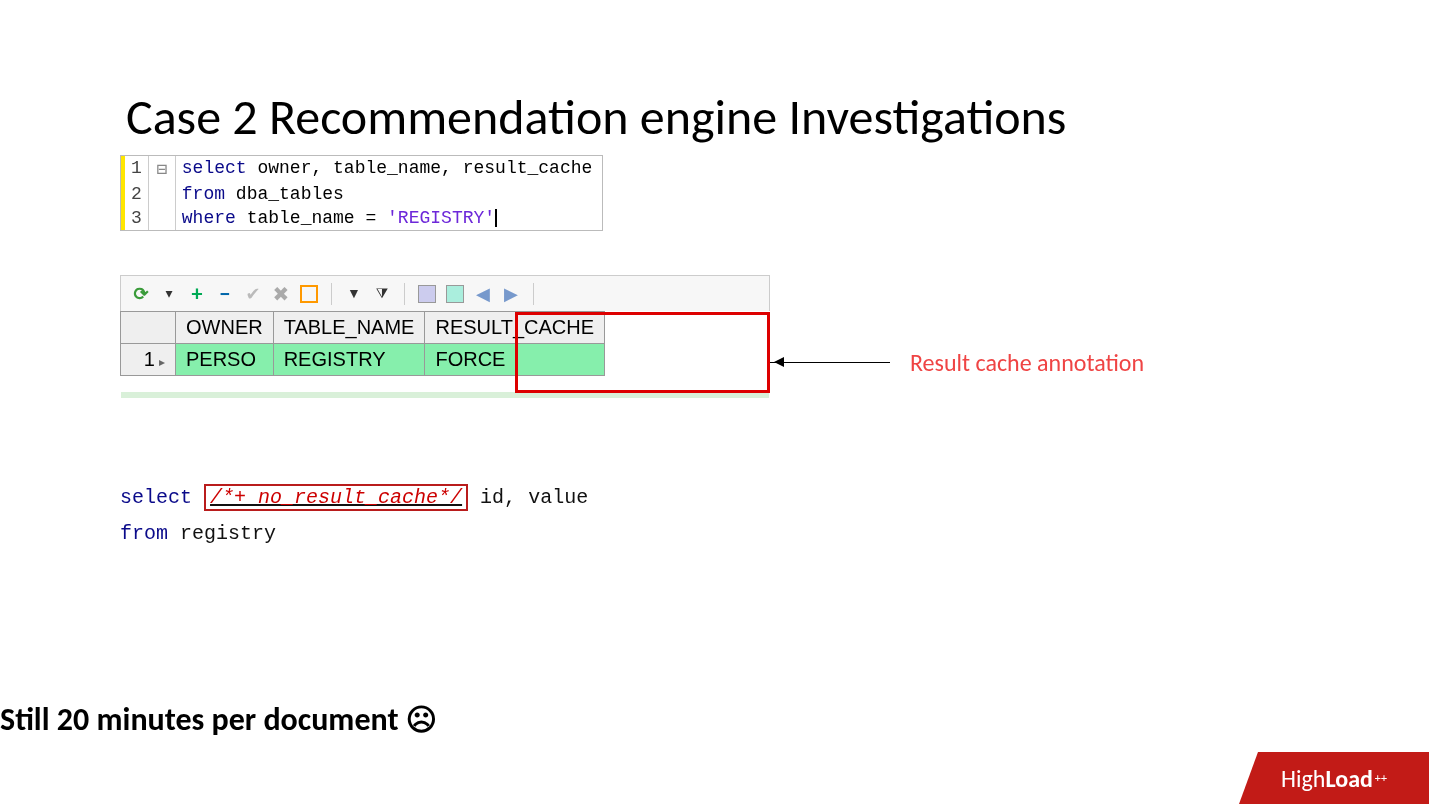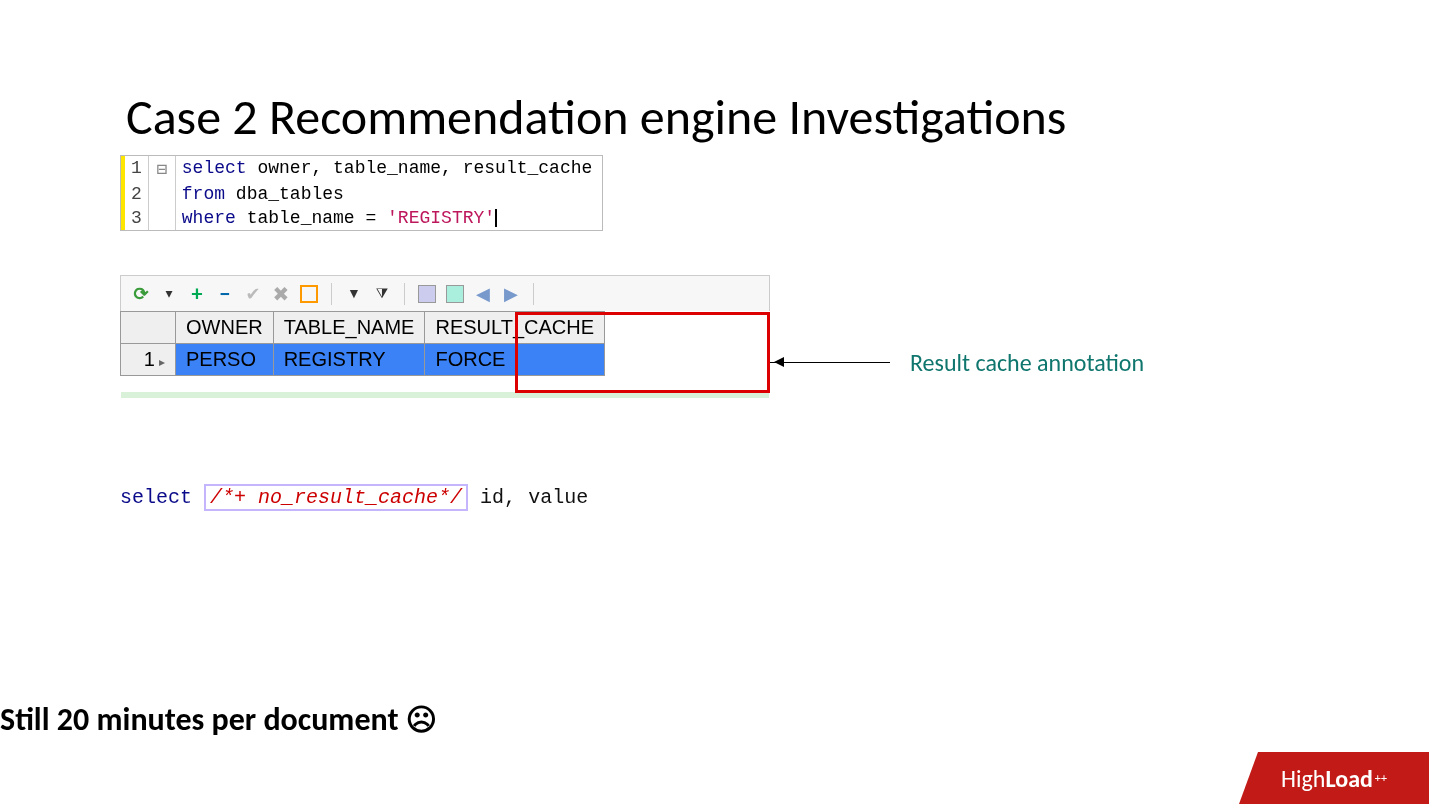--- a/index.html
+++ b/index.html
@@ -27,21 +27,21 @@
     border: 1px solid #bbb;
     background: #fff;
     font-family: "Courier New", monospace;
     font-size: 18px;
   }
   .code-editor table { border-collapse: collapse; }
   .code-editor td { padding: 2px 6px; vertical-align: top; }
   .gutter-num { text-align: right; border-right: 1px solid #ccc; color: #444; background:#fff; border-left: 4px solid #ffe600;}
   .gutter-fold { width:14px; border-right:1px solid #ccc; text-align:center; color:#888;}
   .kw { color: #0a0a8a; }
-  .str { color: #be185d; }
+  .str { color: #6d28d9; }
   .cursor { border-right:2px solid #000; display:inline-block; height:18px; vertical-align:middle;}
 
   .toolbar {
     position: absolute;
     top: 275px;
     left: 120px;
     width: 650px;
     height: 36px;
     border:1px solid #ccc;
     border-bottom:none;
@@ -73,21 +73,21 @@
     left: 120px;
     border:1px solid #999;
     border-collapse:collapse;
     font-family: Arial, sans-serif;
     font-size: 20px;
   }
   .results th, .results td {
     border:1px solid #999;
     padding:4px 10px;
     text-align:left;
-    background:#3b82f6;
+    background:#86efac;
   }
   .results th { background:#efefef; font-weight:400;}
   .results .rownum { background:#efefef; width:34px; text-align:right;}
   .results .rowptr { color:#666; font-size:12px; padding-left:4px;}
 
   .redbox {
     position:absolute;
     border:3px solid #d00;
     pointer-events:none;
   }
@@ -101,35 +101,35 @@
     content:"";
     position:absolute;
     left:-1px; top:-5px;
     border:5px solid transparent;
     border-right:10px solid #000;
   }
 
   .annotation {
     position:absolute;
     font-size:24px;
-    color:#0f766e;
+    color:#ef4444;
   }
 
   .sql2 {
     position:absolute;
     top: 480px;
     left: 120px;
     font-family:"Courier New",monospace;
     font-size:20px;
     line-height:36px;
     color:#111;
   }
   .sql2 .kw { color:#0a0a8a;}
   .sql2 .hint { color:#c00; font-style:italic;}
-  .sql2 .hintbox { border:2px solid #c4b5fd; padding:0 4px;}
+  .sql2 .hintbox { border:2px solid #b91c1c; padding:0 4px;text-decoration:underline;}
   .sql2 .str { color:#b30000;}
 
   .still {
     position:absolute;
     top: 700px;
     left:0; right:0;
     text-align:left;
     font-size:32px;
     font-weight:700;
     color:#000;
@@ -241,20 +241,23 @@
 
 <div class="arrow" style="top:362px;left:770px;width:120px;"></div>
 <div class="annotation" style="top:348px;left:910px;">Result cache annotation</div>
 
 <div class="sql2">
   <div>
     <span class="kw">select</span>
     <span class="hintbox"><span class="hint">/*+ no_result_cache*/</span></span>
     <span> id</span><span>,</span><span> value</span>
   </div>
+  <div>
+    <span class="kw">from</span><span> registry</span>
+  </div>
 </div>
 
 <div class="still">
   <span>Still 20 minutes per document </span><span class="frown">☹</span>
 </div>
 
 <div class="logo">
   <span>High</span>
     <span class="bold">Load</span>
     <span class="plus">++</span>

